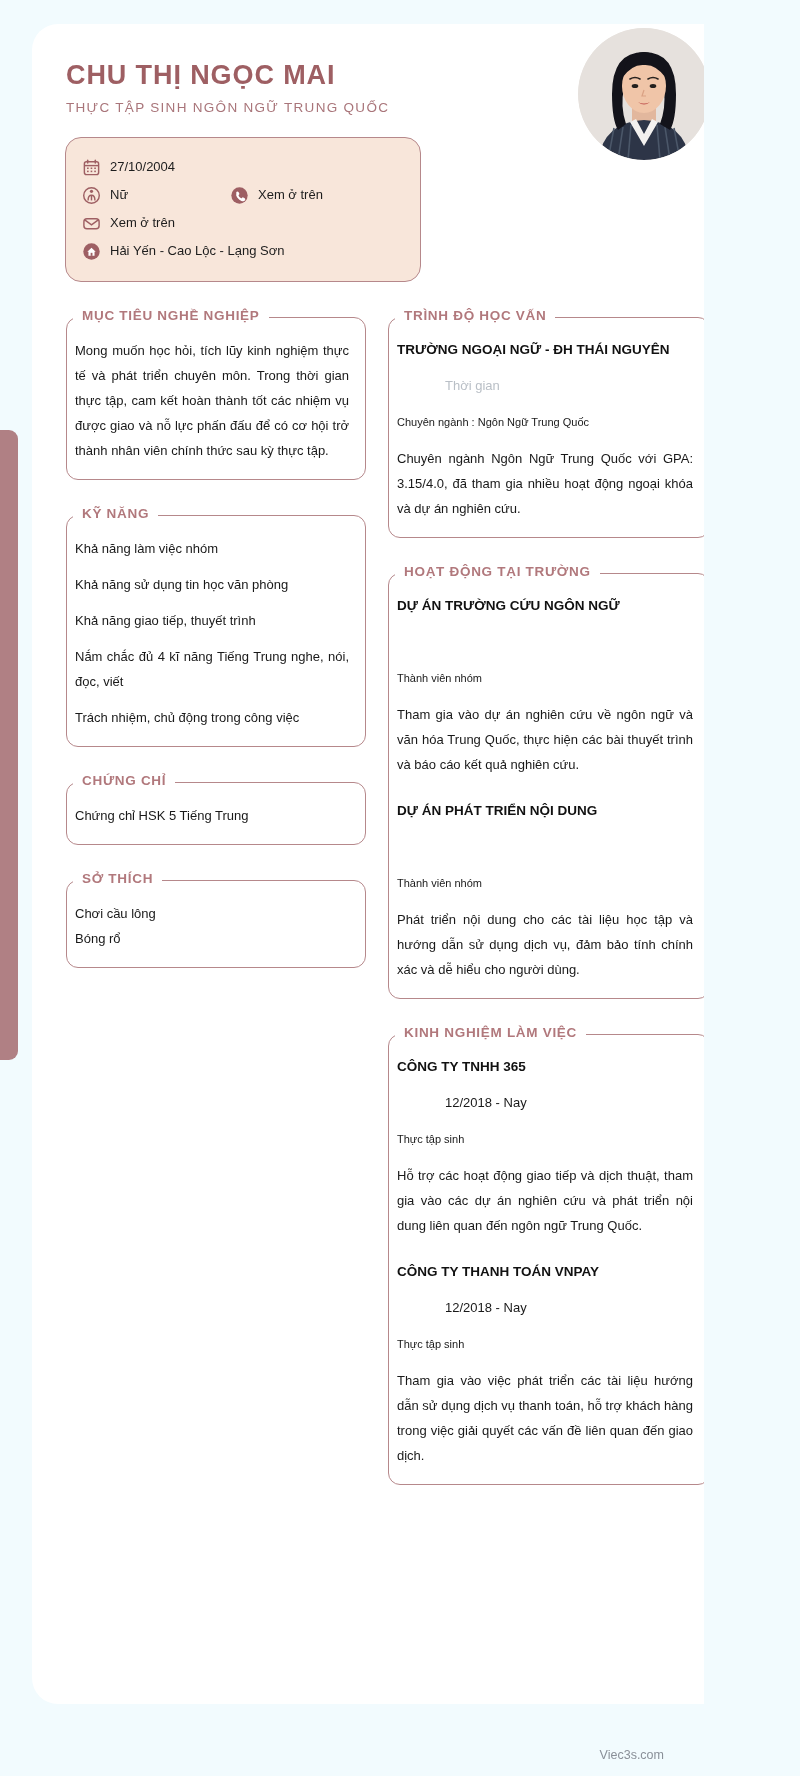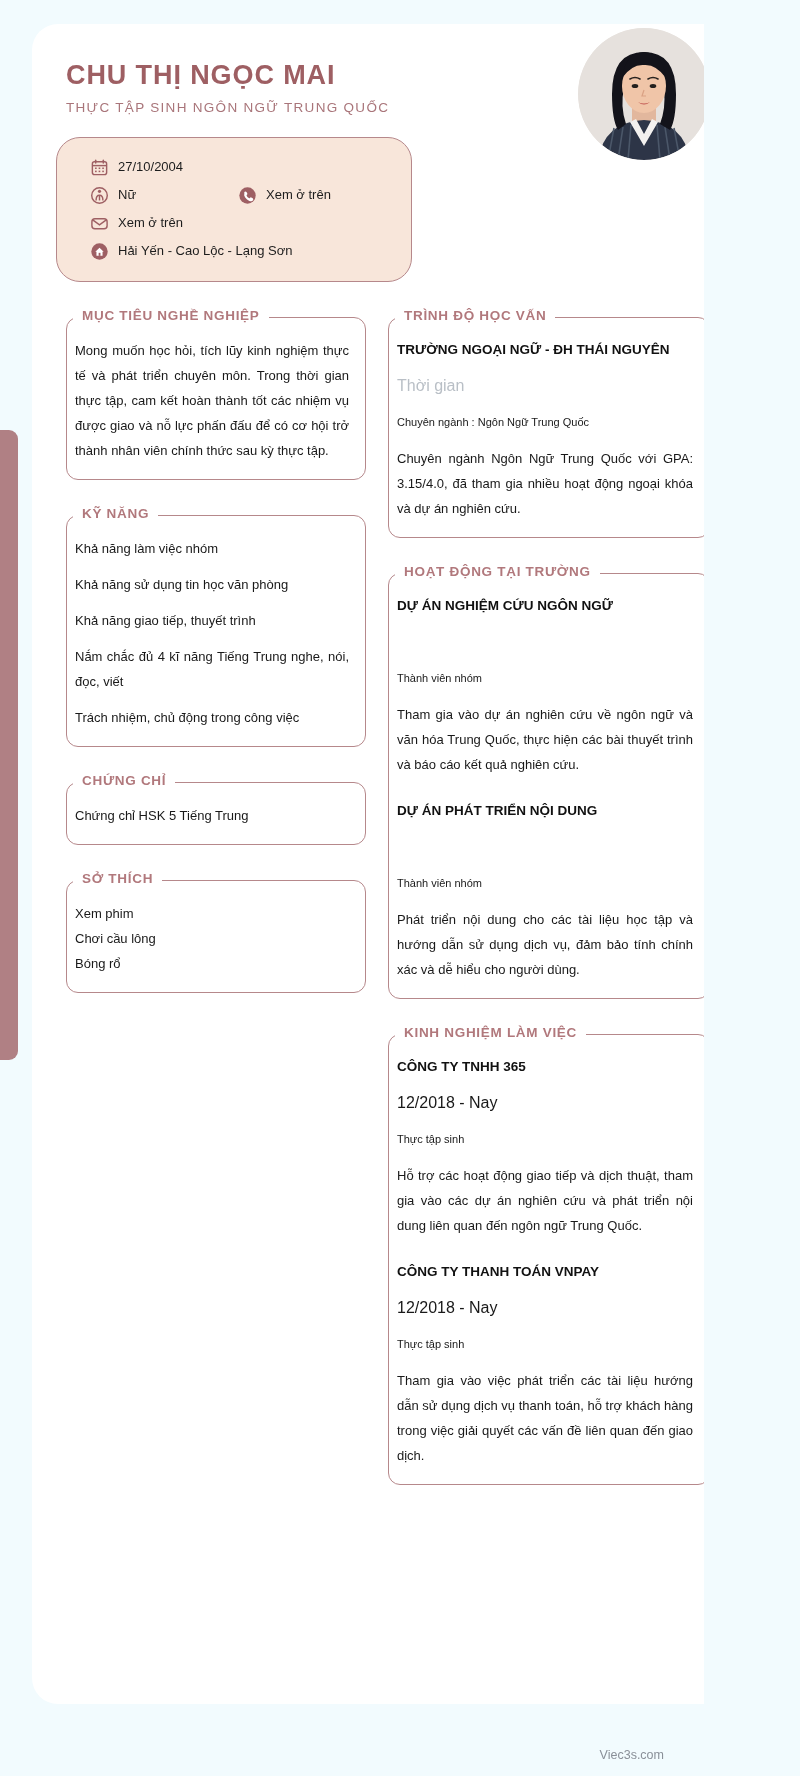--- a/index.html
+++ b/index.html
@@ -56,26 +56,26 @@
     top: 4px;
     width: 132px;
     height: 132px;
     border-radius: 50%;
     overflow: hidden;
     background: #e9e4e0;
   }
 
   
   .contact-box {
-    margin: 22px 34px 0 24px;
+    margin: 22px 34px 0 33px;
     width: 356px;
     background: #f8e6da;
     border: 1.4px solid #b6888b;
-    border-radius: 24px;
-    padding: 13px 16px 14px 33px;
+    border-radius: 16px;
+    padding: 13px 16px 14px 16px;
   }
   .contact-row { display: flex; align-items: center; margin: 4px 0; }
   .contact-item { display: flex; align-items: center; gap: 9px; }
   .contact-item.w-half { width: 148px; }
   .contact-text { font-size: 13px; color: #1d1d1d; line-height: 24px; }
   .cicon { width: 19px; height: 19px; flex: 0 0 19px; }
 
   
   .columns { display: flex; padding: 18px 34px 30px 34px; gap: 22px; align-items: flex-start; }
   .col-left  { width: 300px; }
@@ -121,21 +121,21 @@
 
   .entry { margin-bottom: 22px; }
   .entry:last-child { margin-bottom: 0; }
   .entry-title {
     font-size: 13.5px;
     font-weight: bold;
     line-height: 24px;
     color: #111111;
     margin-bottom: 12px;
   }
-  .entry-time { font-size: 16px; line-height: 24px; color: #191919; margin-bottom: 12px; }
+  .entry-time { font-size: 13px; line-height: 24px; color: #191919; margin-bottom: 12px; margin-left: 48px; }
   .entry-time.placeholder { color: #b9bfc6; }
   .entry-time.blank { color: transparent; }
   .entry-role { font-size: 11px; line-height: 24px; color: #191919; margin-bottom: 12px; }
   .entry-desc { font-size: 13px; line-height: 25px; color: #191919; text-align: justify; }
 
   
   .footer {
     position: absolute;
     right: 40px;
     bottom: 14px;
@@ -299,21 +299,20 @@
         <div class="section">
           <div class="sec-title">CHỨNG CHỈ</div>
           <div class="frame">
             <div class="list-line">Chứng chỉ HSK 5 Tiếng Trung</div>
           </div>
         </div>
 
         <div class="section">
           <div class="sec-title">SỞ THÍCH</div>
           <div class="frame">
-            <div class="plain-line">Xem phim</div>
             <div class="plain-line">Chơi cầu lông</div>
             <div class="plain-line">Bóng rổ</div>
           </div>
         </div>
 
       </div>
 
       <div class="col-right">
 
         <div class="section">
@@ -325,21 +324,21 @@
               <div class="entry-role">Chuyên ngành : Ngôn Ngữ Trung Quốc</div>
               <div class="entry-desc">Chuyên ngành Ngôn Ngữ Trung Quốc với GPA: 3.15/4.0, đã tham gia nhiều hoạt động ngoại khóa và dự án nghiên cứu.</div>
             </div>
           </div>
         </div>
 
         <div class="section">
           <div class="sec-title">HOẠT ĐỘNG TẠI TRƯỜNG</div>
           <div class="frame">
             <div class="entry">
-              <div class="entry-title">DỰ ÁN NGHIỆM CỨU NGÔN NGỮ</div>
+              <div class="entry-title">DỰ ÁN TRƯỜNG CỨU NGÔN NGỮ</div>
               <div class="entry-time blank">&nbsp;</div>
               <div class="entry-role">Thành viên nhóm</div>
               <div class="entry-desc">Tham gia vào dự án nghiên cứu về ngôn ngữ và văn hóa Trung Quốc, thực hiện các bài thuyết trình và báo cáo kết quả nghiên cứu.</div>
             </div>
             <div class="entry">
               <div class="entry-title">DỰ ÁN PHÁT TRIỂN NỘI DUNG</div>
               <div class="entry-time blank">&nbsp;</div>
               <div class="entry-role">Thành viên nhóm</div>
               <div class="entry-desc">Phát triển nội dung cho các tài liệu học tập và hướng dẫn sử dụng dịch vụ, đảm bảo tính chính xác và dễ hiểu cho người dùng.</div>
             </div>

